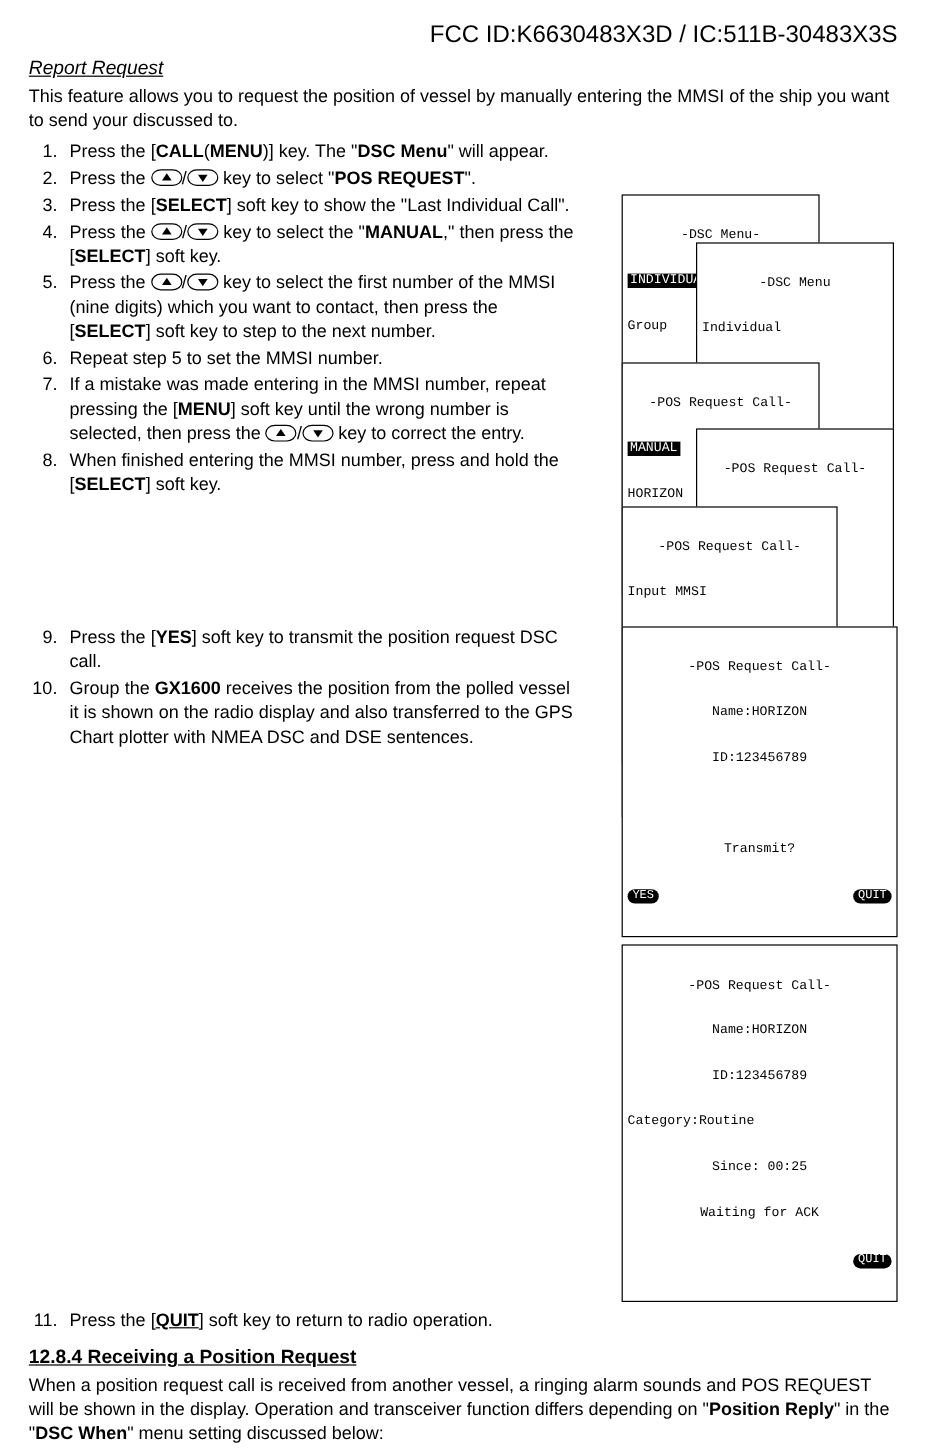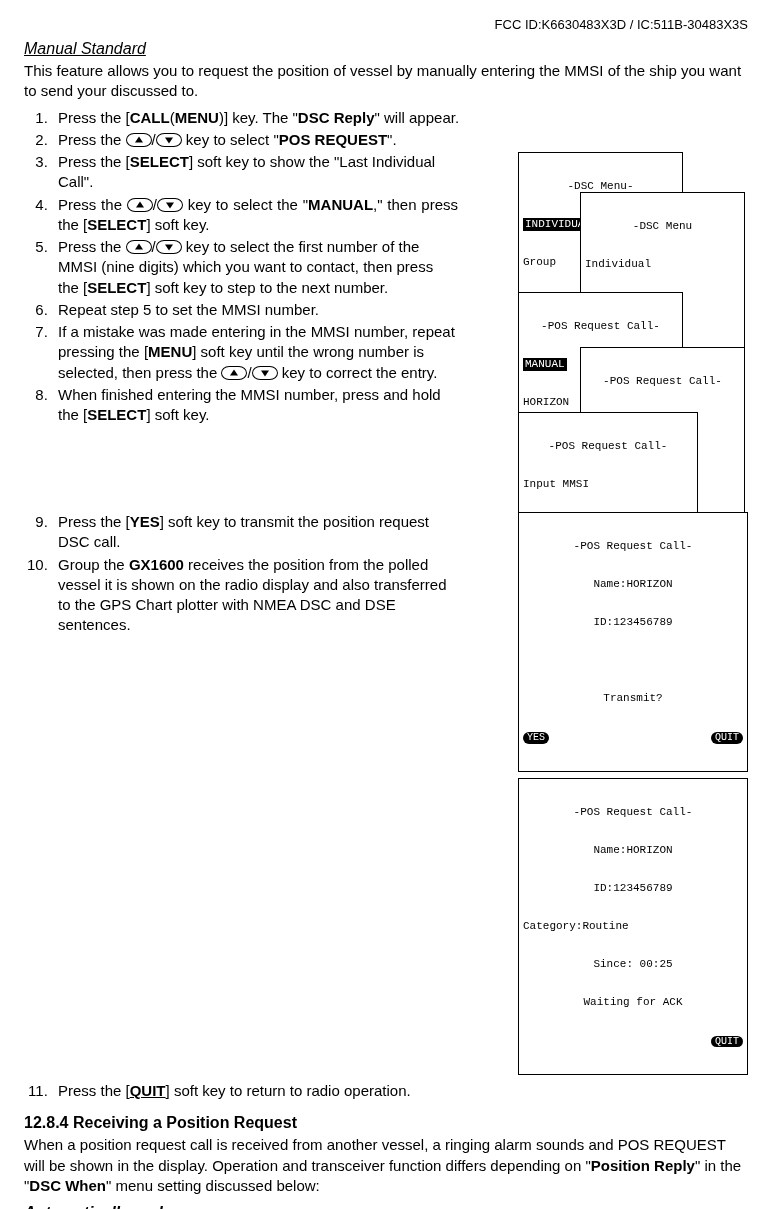--- a/index.html
+++ b/index.html
@@ -8,38 +8,39 @@
     padding: 16px 24px;
     font-family: Arial, Helvetica, sans-serif;
     font-size: 15px;
     line-height: 1.35;
     color: #000;
     width: 772px;
     background: #fff;
   }
   .fcc-id {
     text-align: right;
-    font-size: 13px;
+    font-size: 20px;
     margin-bottom: 4px;
   }
   .section-title {
     font-style: italic;
     text-decoration: underline;
     font-size: 16px;
     margin: 2px 0;
   }
   p { margin: 0 0 6px 0; }
   ol { margin: 0; padding-left: 28px; }
   ol li { margin: 0 0 2px 0; padding-left: 6px; }
   ol.numbered { list-style: decimal; }
   ol.numbered > li::marker { font-weight: normal; }
   .bold { font-weight: bold; margin-top: 24px; }
   .boldu { font-weight: bold; text-decoration: underline; }
   .subhead {
     font-weight: bold;
+    text-decoration: underline;
     font-size: 16px;
     margin-top: 10px;
     margin-bottom: 2px;
   }
   .key-icon {
     display: inline-block;
     width: 26px; height: 14px;
     border: 1.5px solid #000;
     border-radius: 50% / 80%;
     position: relative;
@@ -55,21 +56,21 @@
     border-bottom: 6px solid #000;
   }
   .key-icon.down::after {
     content: "";
     position: absolute; left: 50%; top: 50%;
     transform: translate(-50%, -40%);
     border-left: 4px solid transparent;
     border-right: 4px solid transparent;
     border-top: 6px solid #000;
   }
-  .columns { display: flex; gap: 24px; align-items: flex-start; }
+  .columns { display: flex; gap: 4px; align-items: flex-start; }
   .left-col { flex: 1; }
   .right-col { width: 230px; position: relative; margin-left: 36px; }
   .lcd {
     border: 1.5px solid #000;
     background: #fff;
     font-family: "Courier New", monospace;
     font-size: 11px;
     line-height: 1.15;
     white-space: pre;
     padding: 2px 4px 0 4px;
@@ -101,27 +102,27 @@
     border-right:4px solid transparent;
     border-top:6px solid #000;
     vertical-align: 1px;
   }
 </style>
 </head>
 <body>
 
 <div class="fcc-id">FCC ID:K6630483X3D / IC:511B-30483X3S</div>
 
-<div class="section-title">Manual Standard</div>
+<div class="section-title">Report Request</div>
 
 <p>This feature allows you to request the position of vessel by manually entering the MMSI of the ship you want to send your discussed to.</p>
 
 <ol class="numbered">
   <li>
-    <span>Press the [</span><span class="bold">CALL</span><span>(</span><span class="bold">MENU</span><span>)</span><span>] key. The "</span><span class="bold">DSC Reply</span><span>" will appear.</span>
+    <span>Press the [</span><span class="bold">CALL</span><span>(</span><span class="bold">MENU</span><span>)</span><span>] key. The "</span><span class="bold">DSC Menu</span><span>" will appear.</span>
   </li>
   <li>
     <span>Press the </span><span class="key-icon up"></span>/<span class="key-icon down"></span><span> key to select "</span><span class="bold">POS REQUEST</span><span>".</span>
   </li>
 </ol>
 
 <div class="columns">
   <div class="left-col">
     <ol class="numbered" start="3">
       <li>

